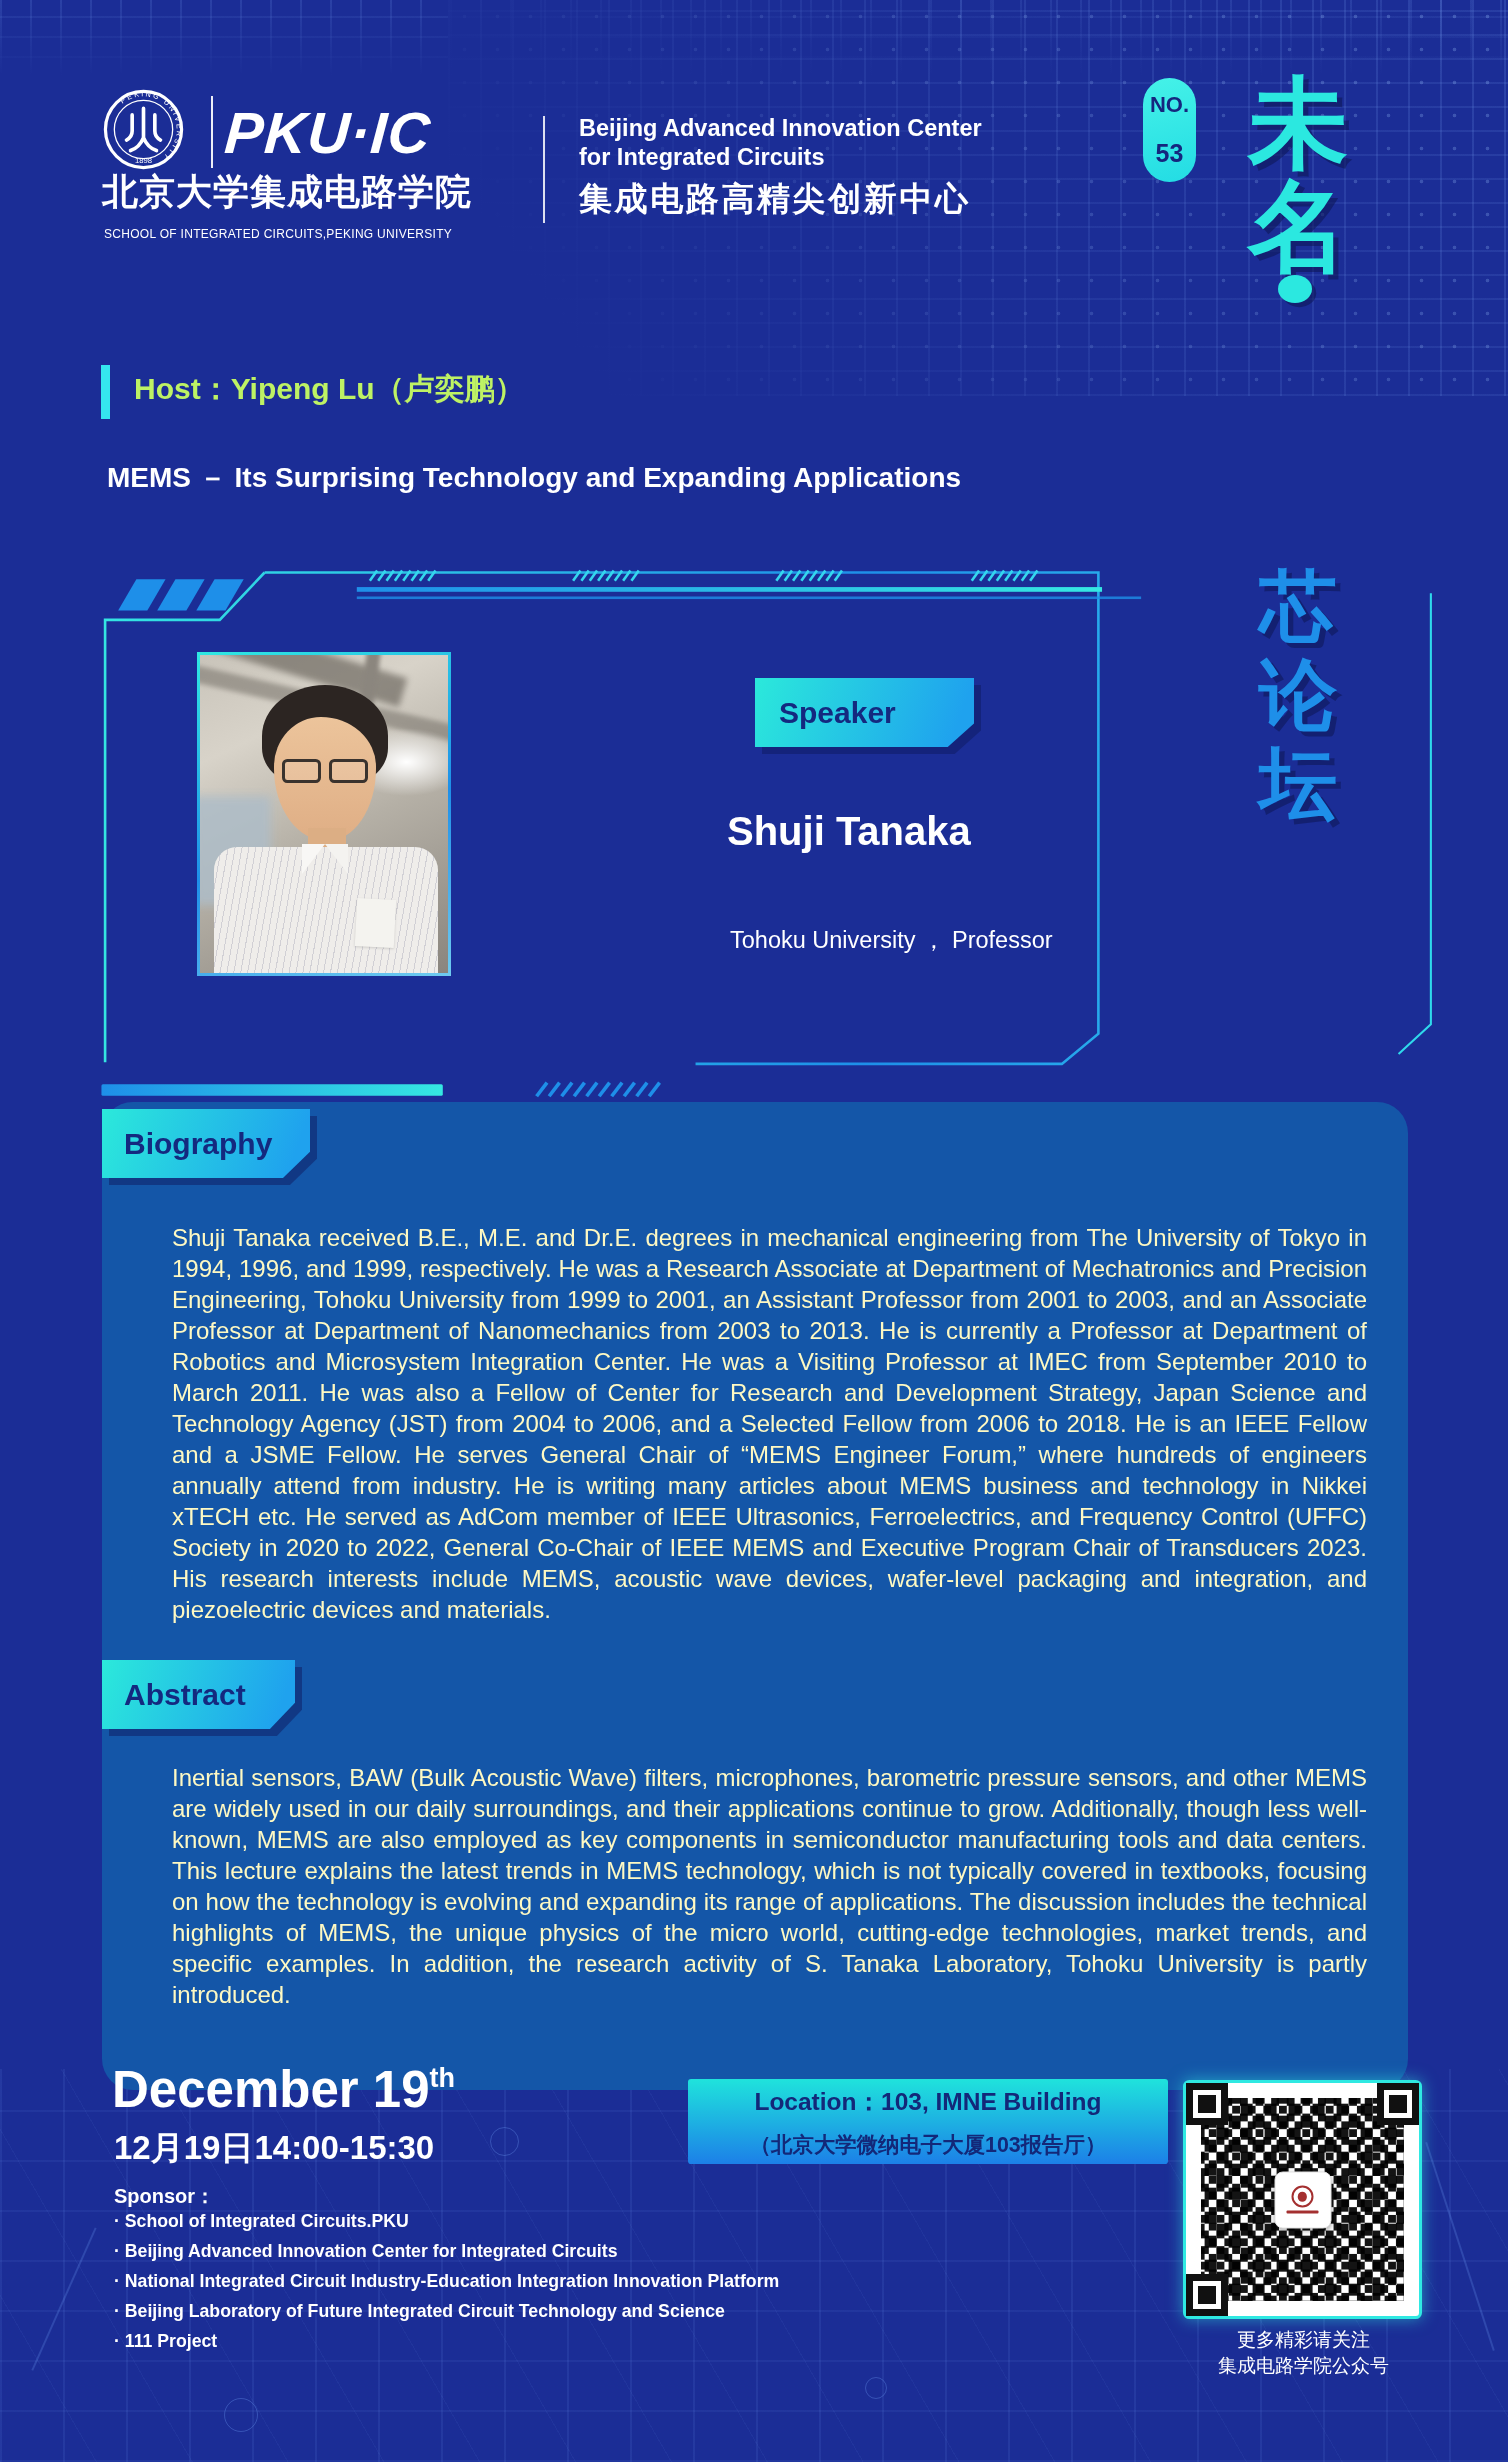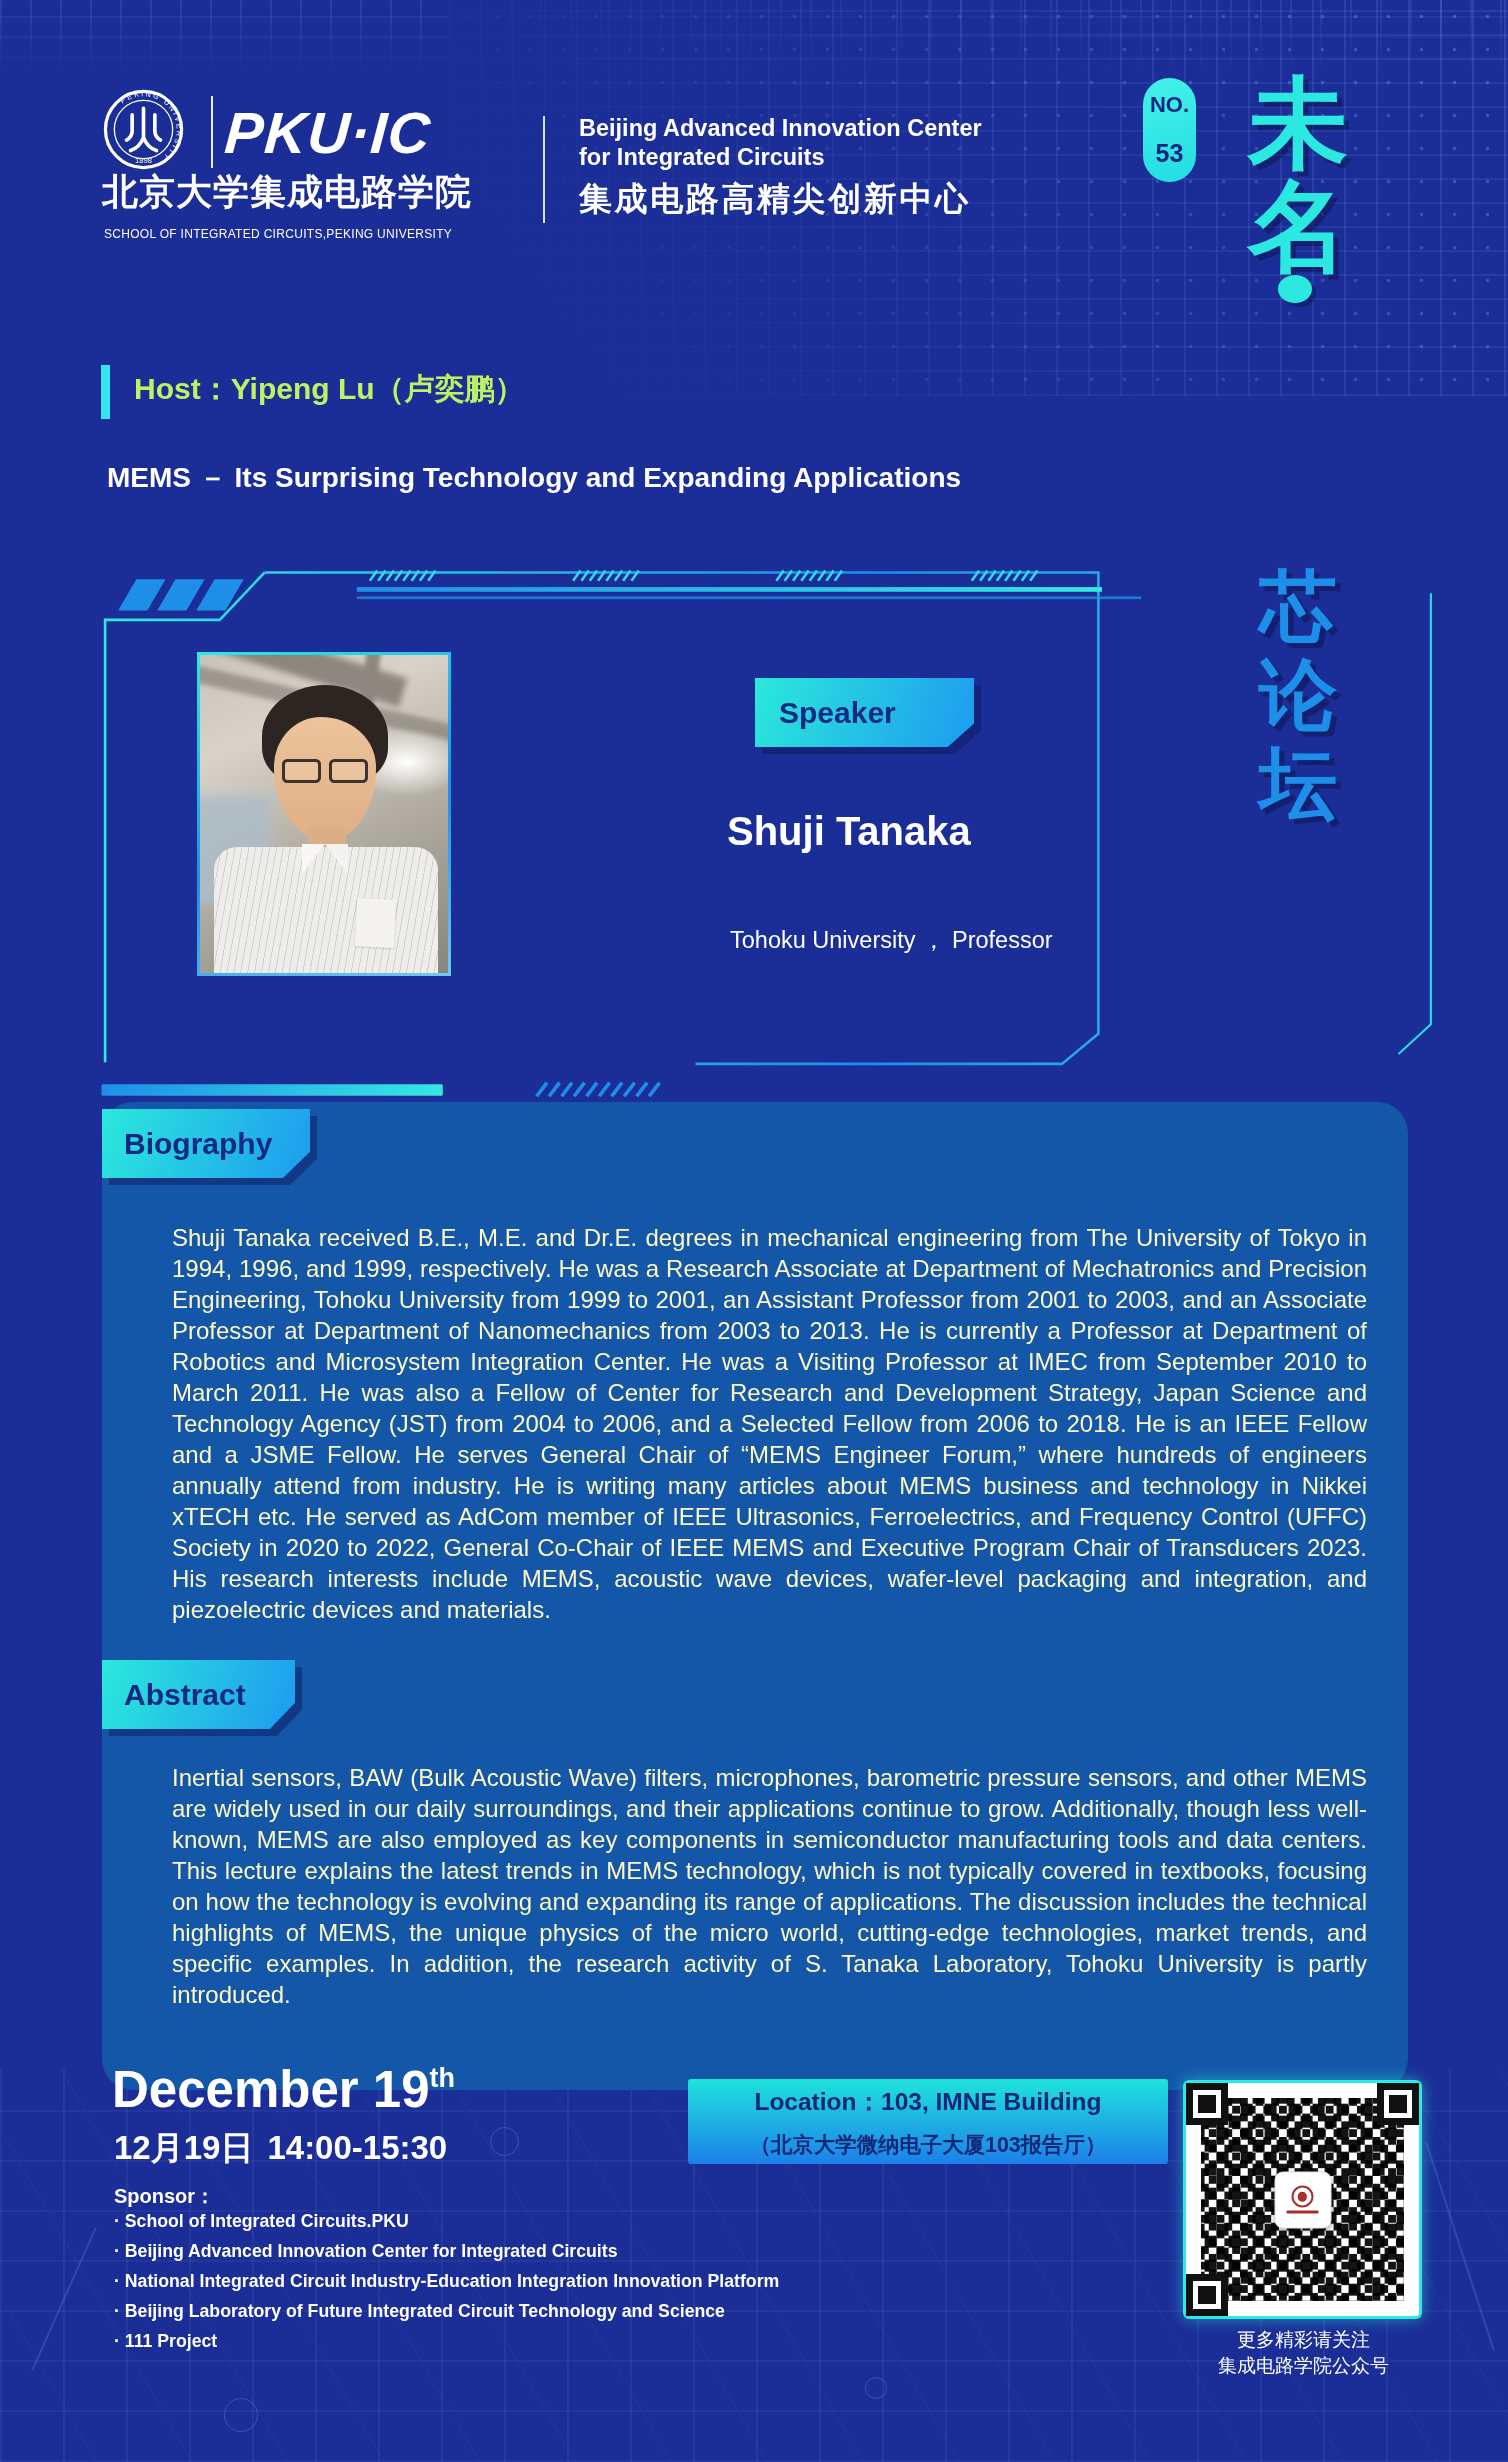--- a/index.html
+++ b/index.html
@@ -111,21 +111,21 @@
   .abs-badge-wrap{left:102px;top:1660px;}
   .abs-badge{width:193px;}
   .body-text{position:absolute;left:172px;top:1222px;width:1195px;font-size:24px;line-height:31px;
     text-align:justify;font-weight:500;color:#fef9c3;}
   .abs-text{top:1762px;}
 
   
   .date-en{position:absolute;left:112px;top:2060px;font-size:51px;font-weight:800;white-space:nowrap;}
   .date-en sup{font-size:27px;vertical-align:20px;}
   .date-cn{position:absolute;left:114px;top:2126px;font-size:33px;font-weight:800;white-space:nowrap;}
-  .date-cn .time{font-weight:600;margin-left:14px;}
+  .date-cn .time{font-weight:600;margin-left:1px;}
   .sponsor-label{position:absolute;left:114px;top:2183px;font-size:20px;font-weight:700;}
   .sponsor-list{position:absolute;left:114px;top:2211px;font-size:17.7px;font-weight:700;}
   .sponsor-list div{height:30px;white-space:nowrap;}
   .loc-box{position:absolute;left:688px;top:2079px;width:480px;height:85px;border-radius:3.1px;
     background:linear-gradient(180deg,#1FE3DC 0%,#1C80E8 100%);
     display:flex;flex-direction:column;align-items:center;justify-content:center;gap:12px;
     color:#132879;font-weight:800;}
   .loc-l1{font-size:24.5px;white-space:nowrap;}
   .loc-l2{font-size:21.4px;white-space:nowrap;}
 

